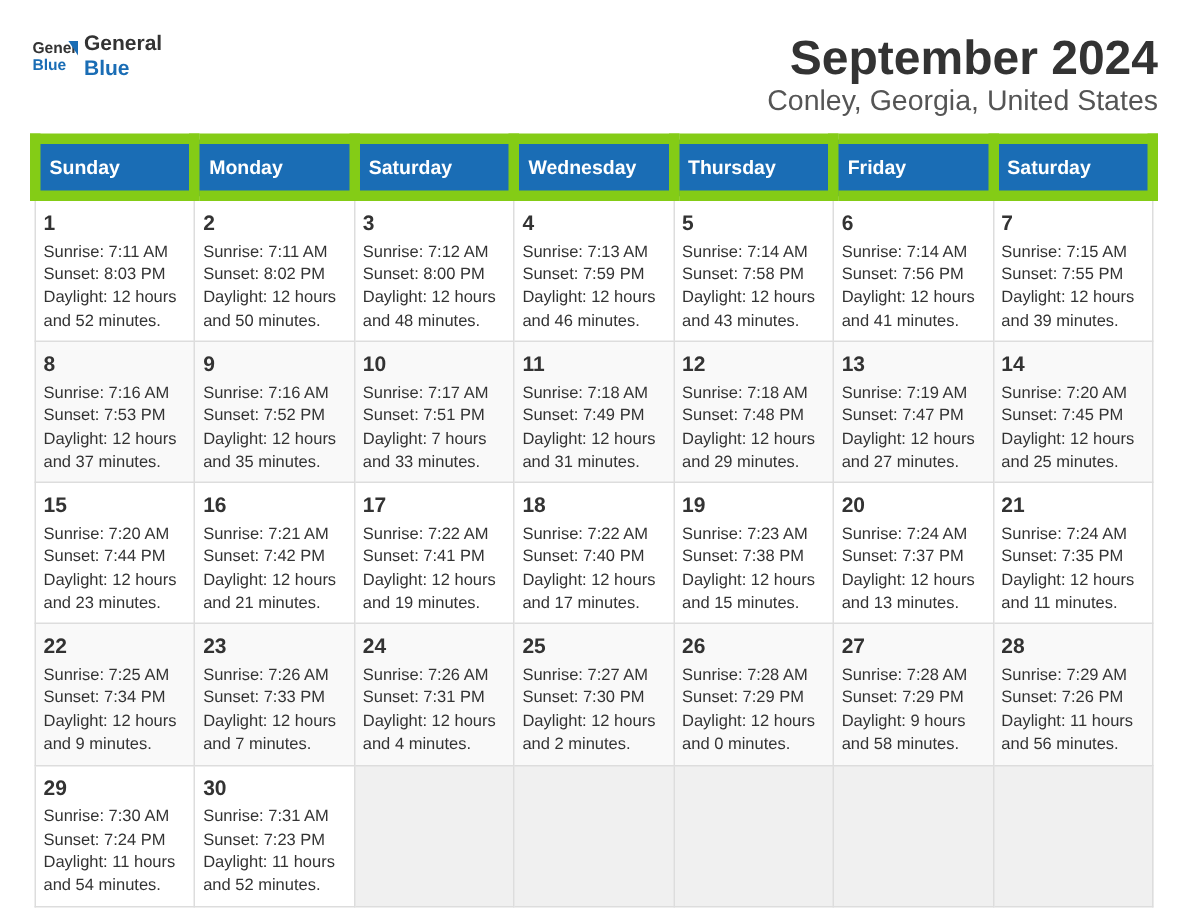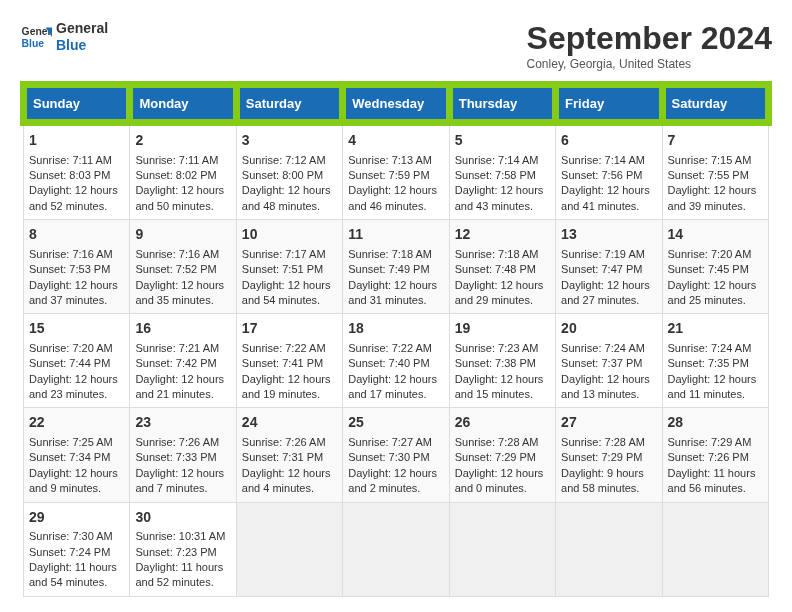--- a/index.html
+++ b/index.html
@@ -19,28 +19,29 @@
     .logo {
       display: flex;
       align-items: center;
       gap: 4px;
     }
     .logo-icon {
       width: 32px;
       height: 32px;
     }
     .title-block {
+      text-align: right;
     }
     .month-title {
       font-size: 32px;
       font-weight: bold;
       color: #333;
     }
     .location-title {
-      font-size: 12px;
+      font-size: 19px;
       color: #555;
     }
     table {
       width: 100%;
       border-collapse: collapse;
       font-size: 11px;
     }
     thead tr {
       background-color: #1a6db5;
       color: #fff;
@@ -164,21 +165,21 @@
         <td>
         <span class="day-number">9</span>
         <span>Sunrise: 7:16 AM</span><br>
         <span>Sunset: 7:52 PM</span><br>
         <span>Daylight: 12 hours and 35 minutes.</span>
       </td>
         <td>
         <span class="day-number">10</span>
         <span>Sunrise: 7:17 AM</span><br>
         <span>Sunset: 7:51 PM</span><br>
-        <span>Daylight: 12 hours and 54 minutes.</span>
+        <span>Daylight: 7 hours and 33 minutes.</span>
       </td>
         <td>
         <span class="day-number">11</span>
         <span>Sunrise: 7:18 AM</span><br>
         <span>Sunset: 7:49 PM</span><br>
         <span>Daylight: 12 hours and 31 minutes.</span>
       </td>
         <td>
         <span class="day-number">12</span>
         <span>Sunrise: 7:18 AM</span><br>
@@ -288,21 +289,21 @@
       </tr>
       <tr>
         <td>
         <span class="day-number">29</span>
         <span>Sunrise: 7:30 AM</span><br>
         <span>Sunset: 7:24 PM</span><br>
         <span>Daylight: 11 hours and 54 minutes.</span>
       </td>
         <td>
         <span class="day-number">30</span>
-        <span>Sunrise: 10:31 AM</span><br>
+        <span>Sunrise: 7:31 AM</span><br>
         <span>Sunset: 7:23 PM</span><br>
         <span>Daylight: 11 hours and 52 minutes.</span>
       </td>
         <td class="empty-cell"></td>
         <td class="empty-cell"></td>
         <td class="empty-cell"></td>
         <td class="empty-cell"></td>
         <td class="empty-cell"></td>
       </tr>
     </tbody>

